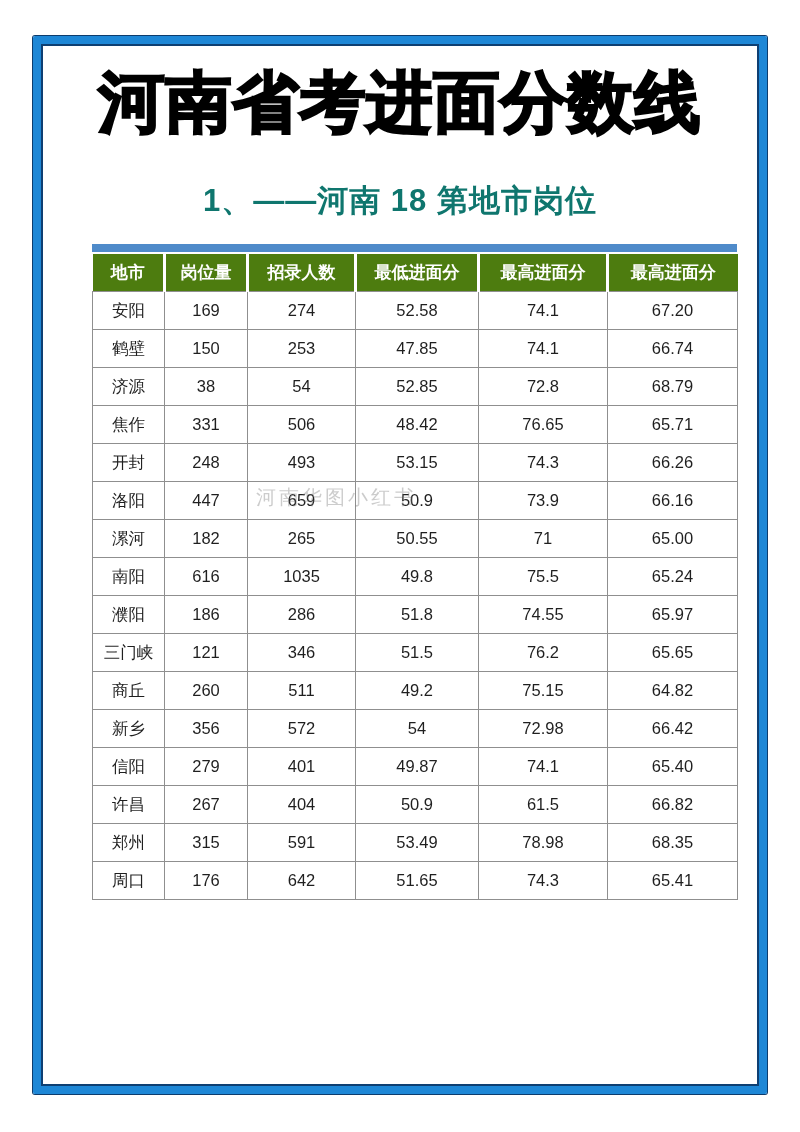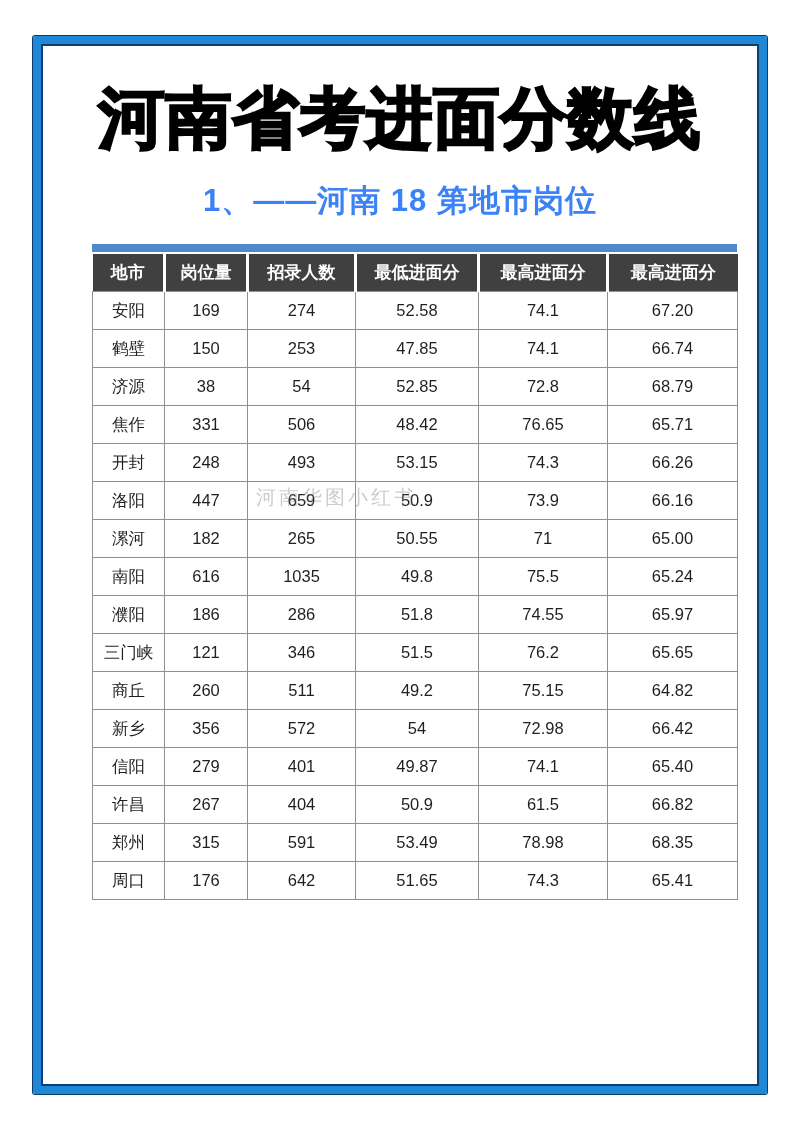--- a/index.html
+++ b/index.html
@@ -11,45 +11,45 @@
 
   .frame {
     position: absolute; left: 33px; top: 36px; width: 734px; height: 1058px;
     box-sizing: border-box;
     border: 8px solid #1e87d6;
     box-shadow: inset 0 0 0 2px #0e3f72, 0 0 0 1px #0d3c6d;
     border-radius: 2px;
   }
 
   .title {
-    position: absolute; top: 58px; left: 0; right: 0; margin: 16px;
+    position: absolute; top: 58px; left: 0; right: 0; margin: 0;
     text-align: center; color: #000;
     font-size: 66px; font-weight: 900; letter-spacing: 1px;
     -webkit-text-stroke: 2.5px #000;
     line-height: 1.35;
   }
   .subtitle {
     position: absolute; top: 180px; left: 0; right: 0; margin: 0;
-    text-align: center; color: #3b82f6;
+    text-align: center; color: #0f766e;
     font-size: 31px; font-weight: 800; letter-spacing: 1px;
   }
 
   .table-area { position: absolute; left: 92px; top: 244px; width: 645px; }
   .top-strip { height: 8px; background: #4f8bca; margin-bottom: 2px; }
 
   table { border-collapse: collapse; width: 645px; table-layout: fixed; }
   col.c0 { width: 72px; }
   col.c1 { width: 83px; }
   col.c2 { width: 108px; }
   col.c3 { width: 123px; }
   col.c4 { width: 129px; }
   col.c5 { width: 130px; }
 
   thead th {
-    background: #404040; color: #ffffff;
+    background: #4d7c0f; color: #ffffff;
     font-weight: 700; font-size: 17px;
     height: 37px; text-align: center;
     border-left: 3px solid #ffffff;
     border-bottom: 1px solid #8f8f8f;
     padding: 0;
   }
   thead th:first-child { border-left: none; }
 
   tbody td {
     height: 37px; text-align: center; vertical-align: middle;

